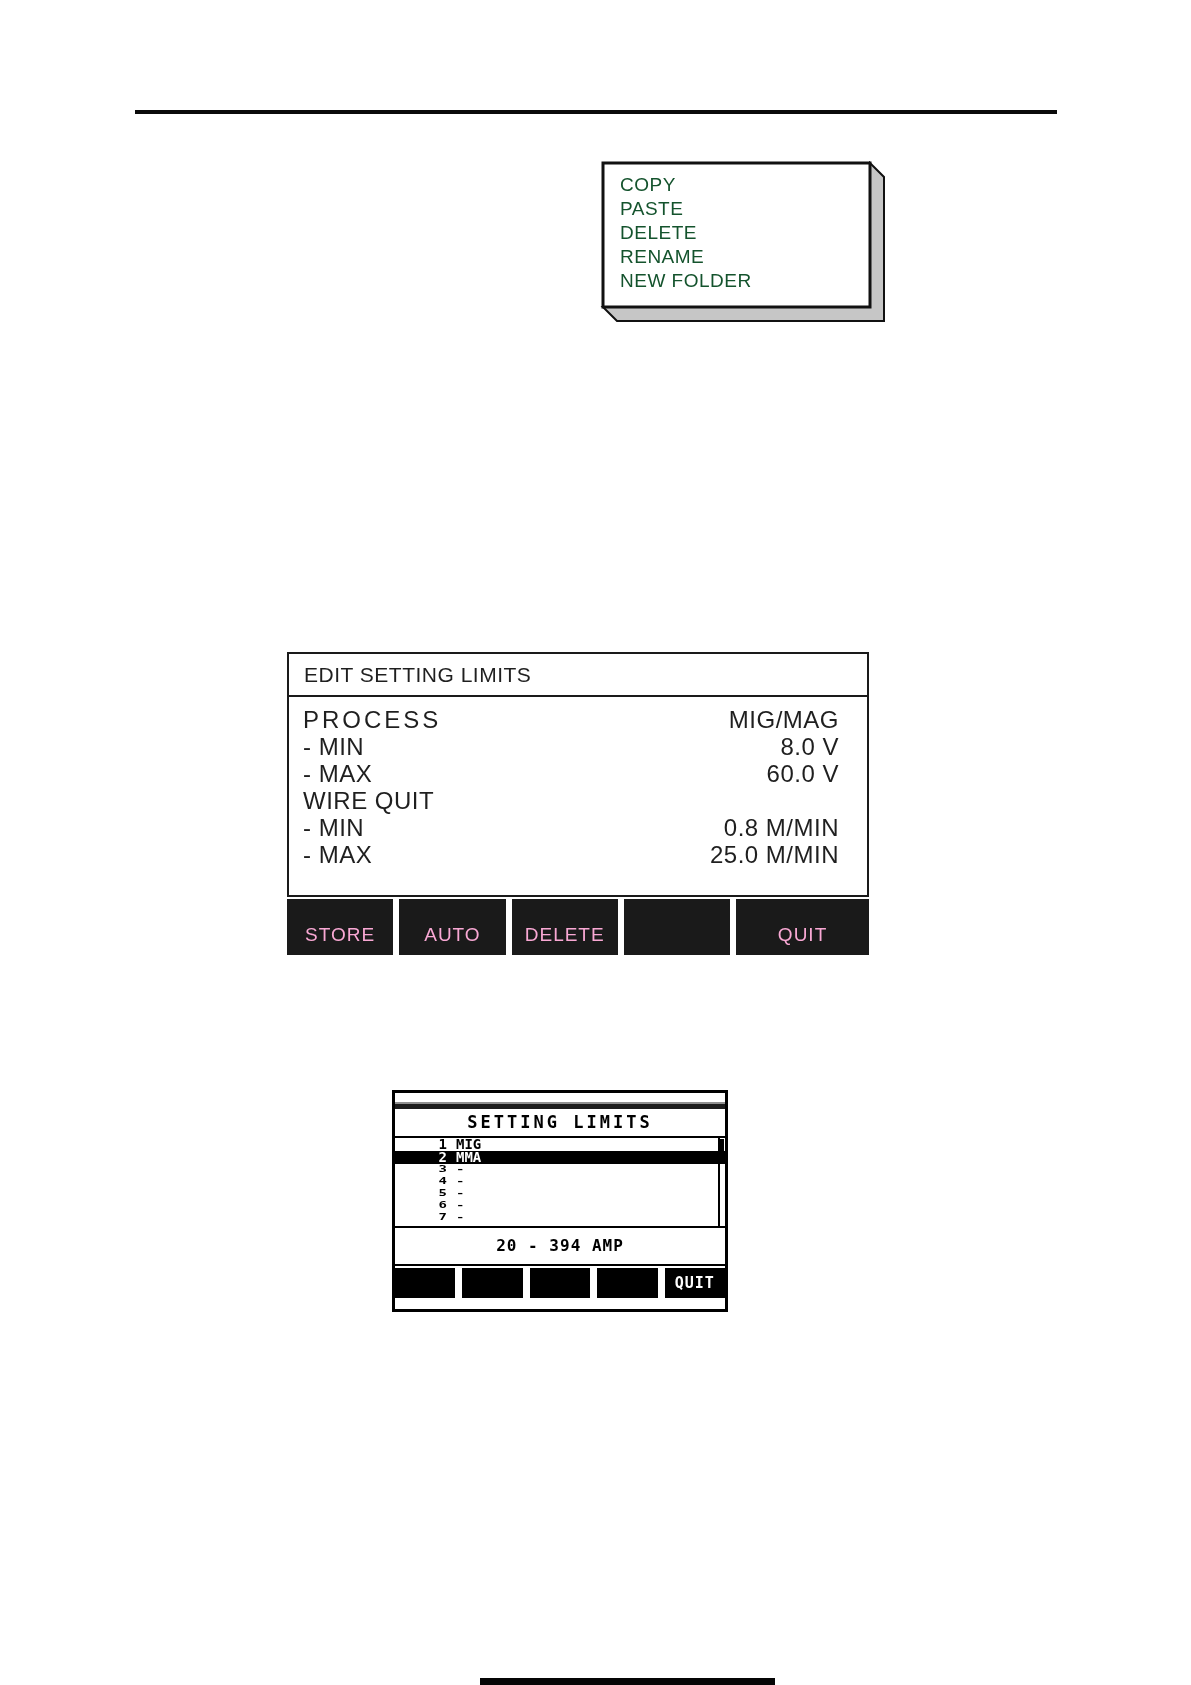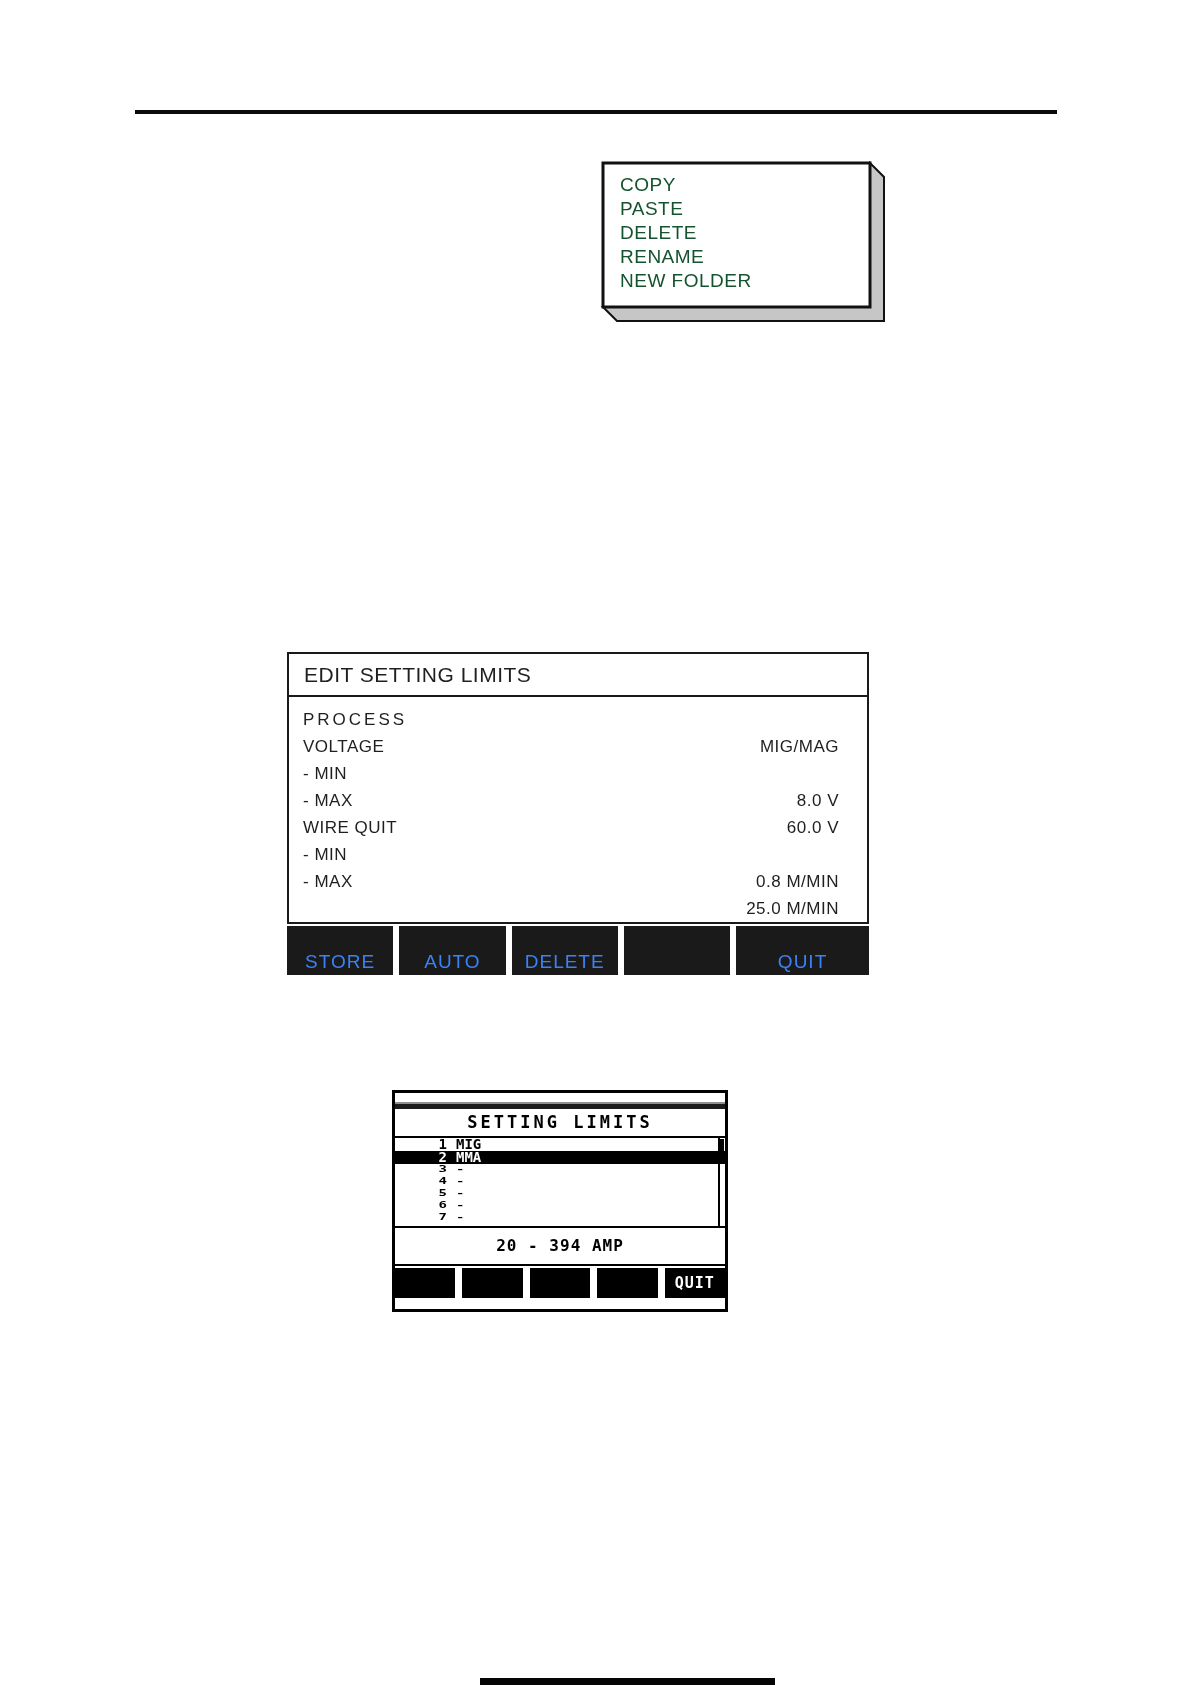--- a/index.html
+++ b/index.html
@@ -16,27 +16,27 @@
   .menu-svg{left:598px;top:161px;}
   .menu-items{left:620px;top:173px;width:240px;}
   .menu-item{height:24px;line-height:24px;font-size:19px;color:#14532d;letter-spacing:0.5px;}
 
   
   .ep{left:268px;top:652px;width:582px;margin-left:19px;}
   .ep-title{box-sizing:border-box;height:45px;border:2px solid #1a1a1a;line-height:41px;
     padding-left:15px;font-size:21px;letter-spacing:0.5px;background:#fff;}
   .ep-body{box-sizing:border-box;border:2px solid #1a1a1a;border-top:none;
     padding:9px 28px 27px 14px;background:#fff;}
-  .ep-row{display:flex;height:27px;line-height:27px;font-size:17px;flex-direction:column;}
+  .ep-row{display:flex;height:27px;line-height:27px;font-size:24px;}
   .ep-row .lab{letter-spacing:0.5px;}
   .ep-row.spaced .lab{letter-spacing:3px;}
   .ep-row .val{margin-left:auto;letter-spacing:0.5px;}
   .ep-buttons{display:flex;gap:6px;margin-top:2px;}
-  .ep-btn{flex:1 1 0;height:49px;background:#1a1a1a;color:#3b82f6;display:flex;
-    align-items:flex-end;justify-content:center;padding-bottom:2px;box-sizing:border-box;
+  .ep-btn{flex:1 1 0;height:56px;background:#1a1a1a;color:#f9a8d4;display:flex;
+    align-items:flex-end;justify-content:center;padding-bottom:9px;box-sizing:border-box;
     font-size:19px;letter-spacing:1px;}
   .ep-btn.wide{flex:1.25 1 0;}
 
   
   .lcd{left:392px;top:1090px;width:336px;height:222px;border:3px solid #000;
     box-sizing:border-box;background:#fff;font-family:"DejaVu Sans Mono", monospace;
     font-weight:bold;color:#000;}
   .lcd-strip1{height:9px;}
   .lcd-band{height:5px;background:#1c1c1c;border-top:2px solid #909090;}
   .lcd-title{height:27px;border-bottom:2px solid #000;text-align:center;line-height:27px;
@@ -76,24 +76,20 @@
   <div class="menu-item">RENAME</div>
   <div class="menu-item">NEW FOLDER</div>
 </div>
 
 <div class="abs ep">
   <div class="ep-title">EDIT SETTING LIMITS</div>
   <div class="ep-body">
     <div class="ep-row spaced">
       <span class="lab">PROCESS</span>
       <span class="val">MIG/MAG</span>
-    </div>
-    <div class="ep-row">
-      <span class="lab">VOLTAGE</span>
-      <span class="val"></span>
     </div>
     <div class="ep-row">
       <span class="lab">- MIN</span>
       <span class="val">8.0 V</span>
     </div>
     <div class="ep-row">
       <span class="lab">- MAX</span>
       <span class="val">60.0 V</span>
     </div>
     <div class="ep-row">

